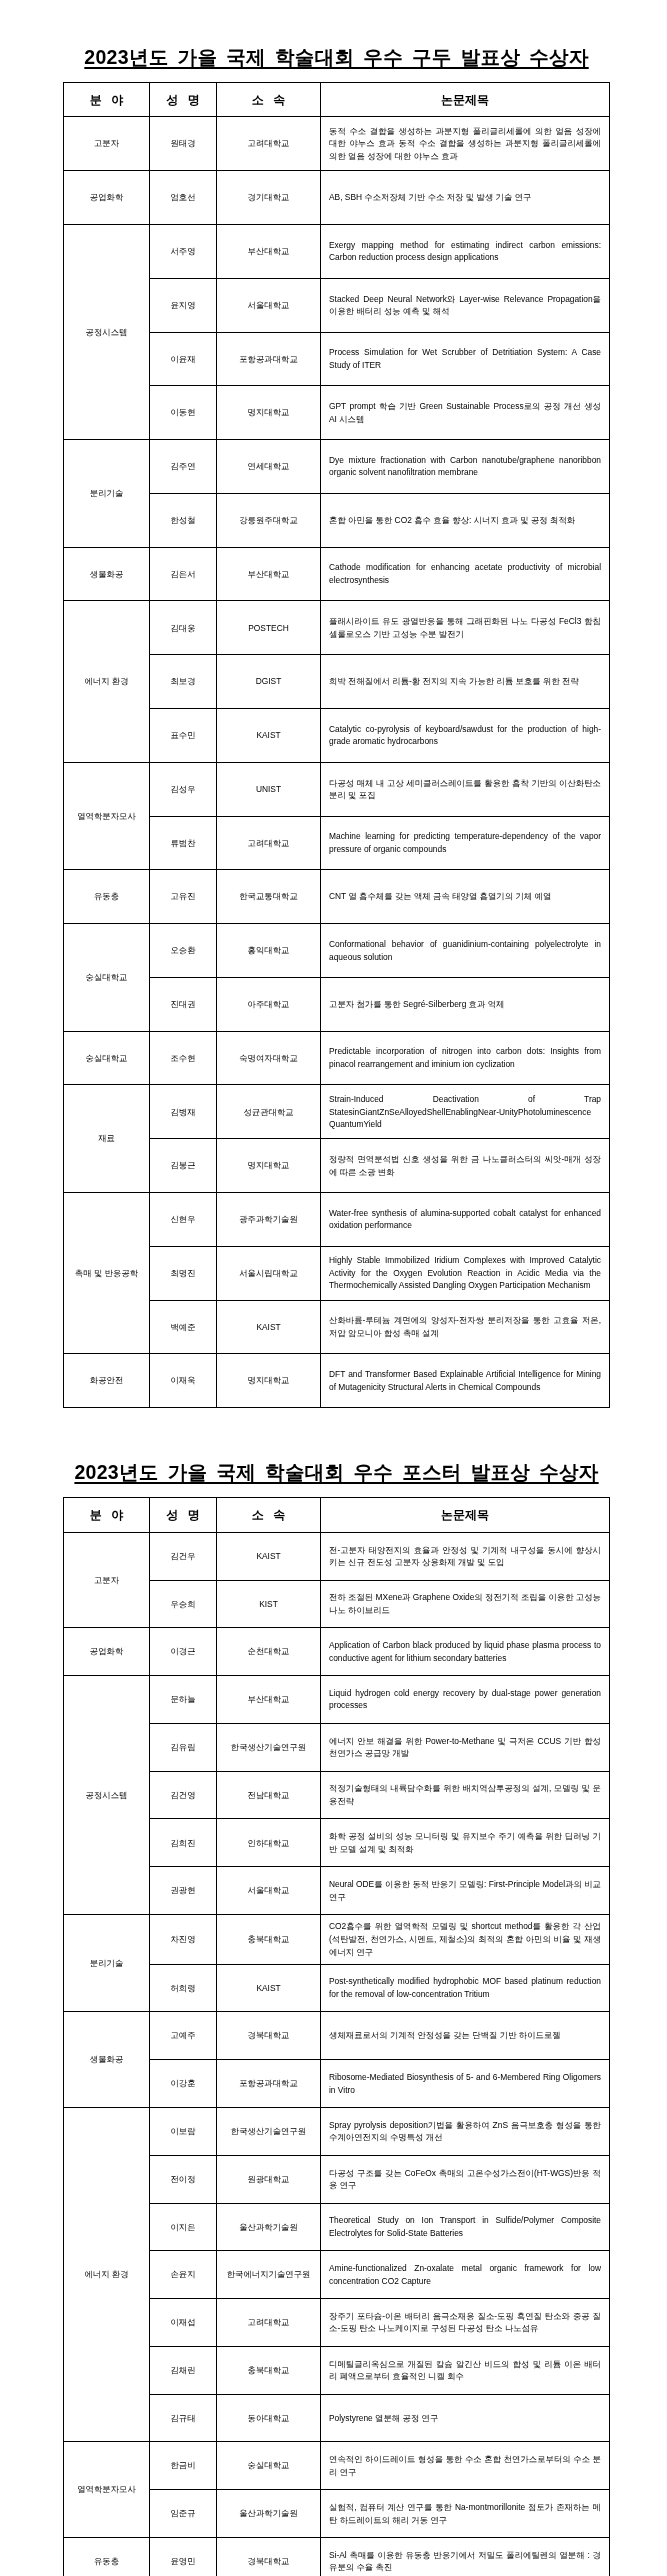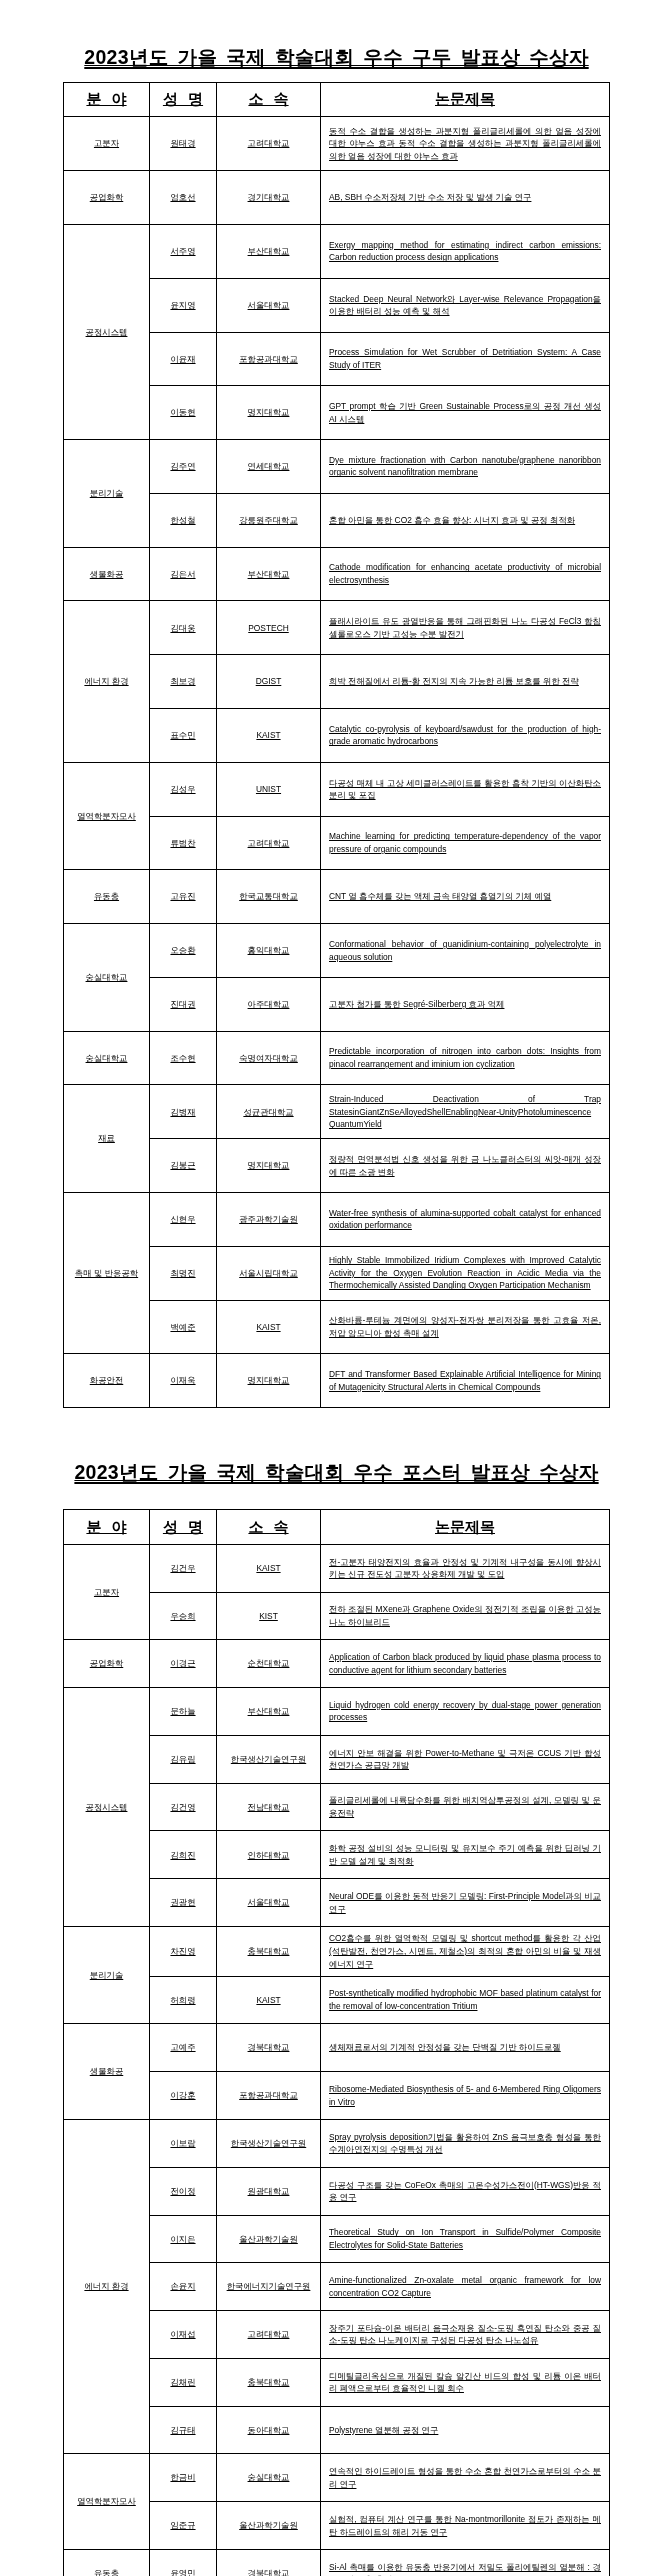--- a/index.html
+++ b/index.html
@@ -15,56 +15,55 @@
   .page {
     width: 668px;
     min-height: 2576px;
     box-sizing: border-box;
     padding-top: 44px;
     background: #ffffff;
   }
   .doc {
     width: 547px;
     margin-left: 63px;
-    text-decoration: underline;
   }
   .doc-title {
     margin: 0 0 10.8px 0;
     font-size: 19.5px;
     font-weight: 700;
     text-align: center;
     letter-spacing: 0.3px;
     word-spacing: 3.4px;
     text-decoration: underline;
     text-decoration-thickness: 1.7px;
     text-underline-offset: 3.4px;
     white-space: nowrap;
   }
   .poster-section {
     margin-top: 51px;
   }
   .poster-section .doc-title {
-    margin-bottom: 23px;
+    margin-bottom: 11px;
   }
   table.award-table {
     width: 547px;
     border-collapse: collapse;
     border: 1.3px solid #000;
     table-layout: fixed;
   }
   table.award-table th,
   table.award-table td {
     border: 0.9px solid #000;
     vertical-align: middle;
     font-size: 8.4px;
     line-height: 1.5;
     background: #fff;
   }
   table.award-table th {
-    font-size: 15px;
+    font-size: 12px;
     font-weight: 700;
     text-align: center;
     word-spacing: 6px;
     height: 31px;
     padding: 1.3px 2.7px;
   }
   td.field, td.name, td.aff {
     text-align: center;
     padding: 2.7px 6.7px;
   }
@@ -282,42 +281,42 @@
             <td class="ttl">Liquid hydrogen cold energy recovery by dual-stage power generation processes</td>
           </tr>
           <tr>
             <td class="name">김유림</td>
             <td class="aff">한국생산기술연구원</td>
             <td class="ttl">에너지 안보 해결을 위한 Power-to-Methane 및 극저온 CCUS 기반 합성천연가스 공급망 개발</td>
           </tr>
           <tr>
             <td class="name">김건영</td>
             <td class="aff">전남대학교</td>
-            <td class="ttl">폴리글리세롤에 내륙담수화를 위한 배치역삼투공정의 설계, 모델링 및 운용전략</td>
+            <td class="ttl">적정기술형태의 내륙담수화를 위한 배치역삼투공정의 설계, 모델링 및 운용전략</td>
           </tr>
           <tr>
             <td class="name">김희진</td>
             <td class="aff">인하대학교</td>
             <td class="ttl">화학 공정 설비의 성능 모니터링 및 유지보수 주기 예측을 위한 딥러닝 기반 모델 설계 및 최적화</td>
           </tr>
           <tr>
             <td class="name">권광현</td>
             <td class="aff">서울대학교</td>
             <td class="ttl">Neural ODE를 이용한 동적 반응기 모델링: First-Principle Model과의 비교 연구</td>
           </tr>
           <tr>
             <td class="field" rowspan="2">분리기술</td>
             <td class="name">차진영</td>
             <td class="aff">충북대학교</td>
             <td class="ttl">CO2흡수를 위한 열역학적 모델링 및 shortcut method를 활용한 각 산업(석탄발전, 천연가스, 시멘트, 제철소)의 최적의 혼합 아민의 비율 및 재생에너지 연구</td>
           </tr>
           <tr>
             <td class="name">허희령</td>
             <td class="aff">KAIST</td>
-            <td class="ttl">Post-synthetically modified hydrophobic MOF based platinum catalyst for the removal of low-concentration Tritium</td>
+            <td class="ttl">Post-synthetically modified hydrophobic MOF based platinum reduction for the removal of low-concentration Tritium</td>
           </tr>
           <tr>
             <td class="field" rowspan="2">생물화공</td>
             <td class="name">고예주</td>
             <td class="aff">경북대학교</td>
             <td class="ttl">생체재료로서의 기계적 안정성을 갖는 단백질 기반 하이드로젤</td>
           </tr>
           <tr>
             <td class="name">이강훈</td>
             <td class="aff">포항공과대학교</td>

